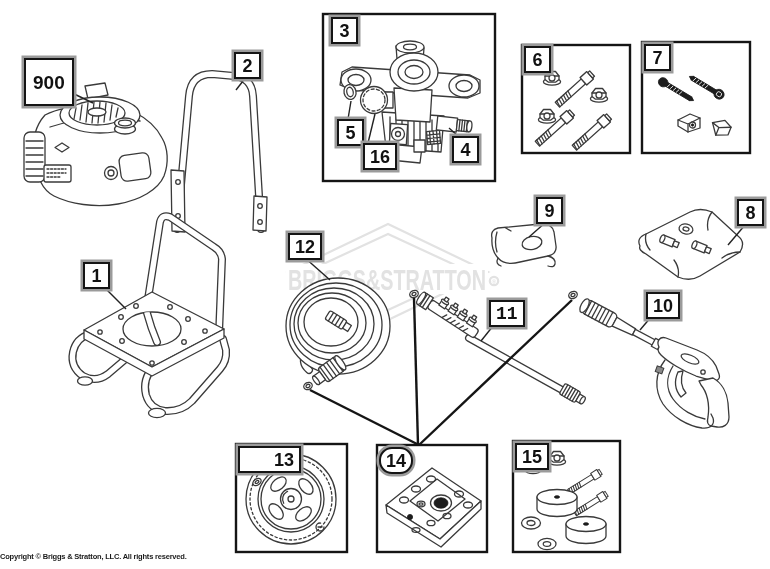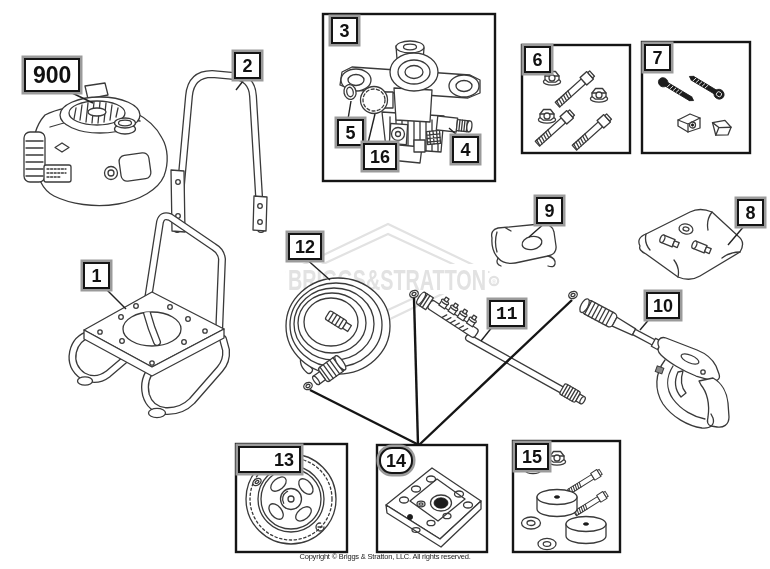--- a/index.html
+++ b/index.html
@@ -14,23 +14,23 @@
   .bx{fill:none;stroke:#151515;stroke-width:2.4;}
   .ld{fill:none;stroke:#222;stroke-width:1.4;}
   .tk{fill:none;stroke:#151515;stroke-width:2.4;}
   .wm{fill:none;stroke:#e2e2e2;stroke-width:2.2;}
   .dk{fill:#1c1c1c;stroke:#1c1c1c;stroke-width:.8;stroke-linejoin:round;}
   .wl{fill:none;stroke:#fff;stroke-width:.8;}
   
   .callout{position:absolute;display:inline-flex;align-items:center;justify-content:center;
            height:23px;min-width:13px;padding:0 5px;background:#fff;border:2px solid #151515;
            box-shadow:0 0 0 2.5px #9b9b9b;font-weight:bold;font-size:18px;line-height:1;color:#111;}
-  .callout.big{height:30px;font-size:23px;padding:0 7px;text-align:right;}
-  .copyright{position:absolute;left:0;right:0;top:552px;text-align:center;
-             font-size:7.5px;font-weight:normal;letter-spacing:-.2px;color:#1a1a1a;}
+  .callout.big{height:30px;font-size:19px;padding:7px 7px;text-align:right;}
+  .copyright{position:absolute;left:0;right:0;top:552px;text-align:left;
+             font-size:7.5px;font-weight:bold;letter-spacing:-.2px;color:#1a1a1a;}
 </style>
 </head>
 <body>
 
 <div class="stage">
 <svg width="770" height="569" viewBox="0 0 770 569">
   <defs>
     <g id="oring">
       <ellipse class="ln" cx="0" cy="0" rx="4.4" ry="3.5"></ellipse>
       <ellipse class="nf" cx="0" cy="0" rx="2.1" ry="1.6"></ellipse>

